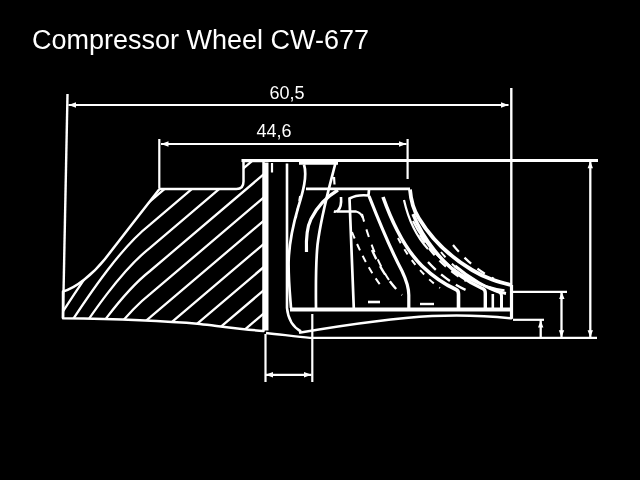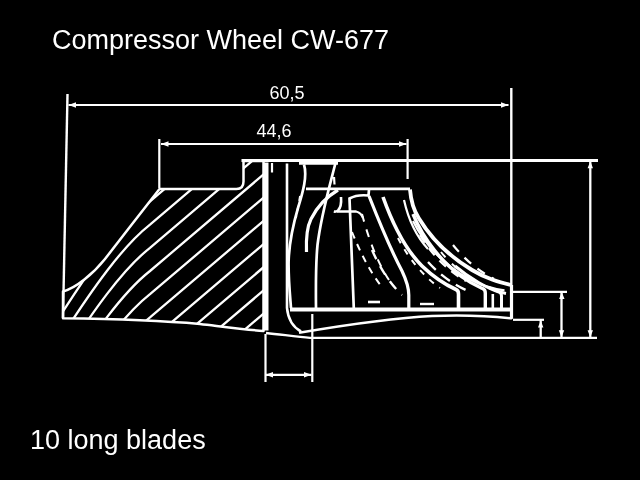--- a/index.html
+++ b/index.html
@@ -1,18 +1,18 @@
 <!DOCTYPE html>
 <html><head>
 <meta charset="utf-8">
 <style>
   html,body{margin:0;padding:0;background:#000;}
   .wrap{position:relative;width:640px;height:480px;background:#000;overflow:hidden;
         font-family:"Liberation Sans", sans-serif;}
-  .t1{position:absolute;left:32px;top:25px;color:#fff;font-size:27px;margin-left:20px;}
+  .t1{position:absolute;left:32px;top:25px;color:#fff;font-size:27px;}
   .t2{position:absolute;left:30px;top:425px;color:#fff;font-size:27px;}
 </style>
 </head>
 <body>
 <div class="wrap">
 <svg width="640" height="480" viewBox="0 0 640 480" style="position:absolute;left:0;top:0">
   <defs>
     <clipPath id="bc">
           <path d="M243.5,161 L263.5,161 L263.5,331 C250,330 230,327.5 200,324 C160,320.5 100,318.8 63,318.3 L63,291.5 C76,288 93,274 105,259 C122,237 143,210 159.5,189 L236.5,189 Q243.5,189 243.5,181.5 Z"></path>
         </clipPath>
@@ -133,14 +133,13 @@
   <path d="M540.7,320.4 L538,327.4 L543.4,327.4 Z" fill="#fff"></path>
 
   <line x1="590.3" y1="160.3" x2="590.3" y2="337.8" stroke="#fff" stroke-width="2.3"></line>
   <path d="M590.3,161.3 L587.6,168.3 L593,168.3 Z" fill="#fff"></path>
   <path d="M590.3,337.3 L587.6,330.3 L593,330.3 Z" fill="#fff"></path>
 
   <text x="287" y="98.5" fill="#fff" font-size="18" text-anchor="middle" font-family="Liberation Sans, sans-serif">60,5</text>
   <text x="274" y="136.5" fill="#fff" font-size="18" text-anchor="middle" font-family="Liberation Sans, sans-serif">44,6</text>
 </svg>
 <div class="t1">Compressor Wheel CW-677</div>
-<div class="t2">10 long blades</div>
 </div>
 
 </body></html>

